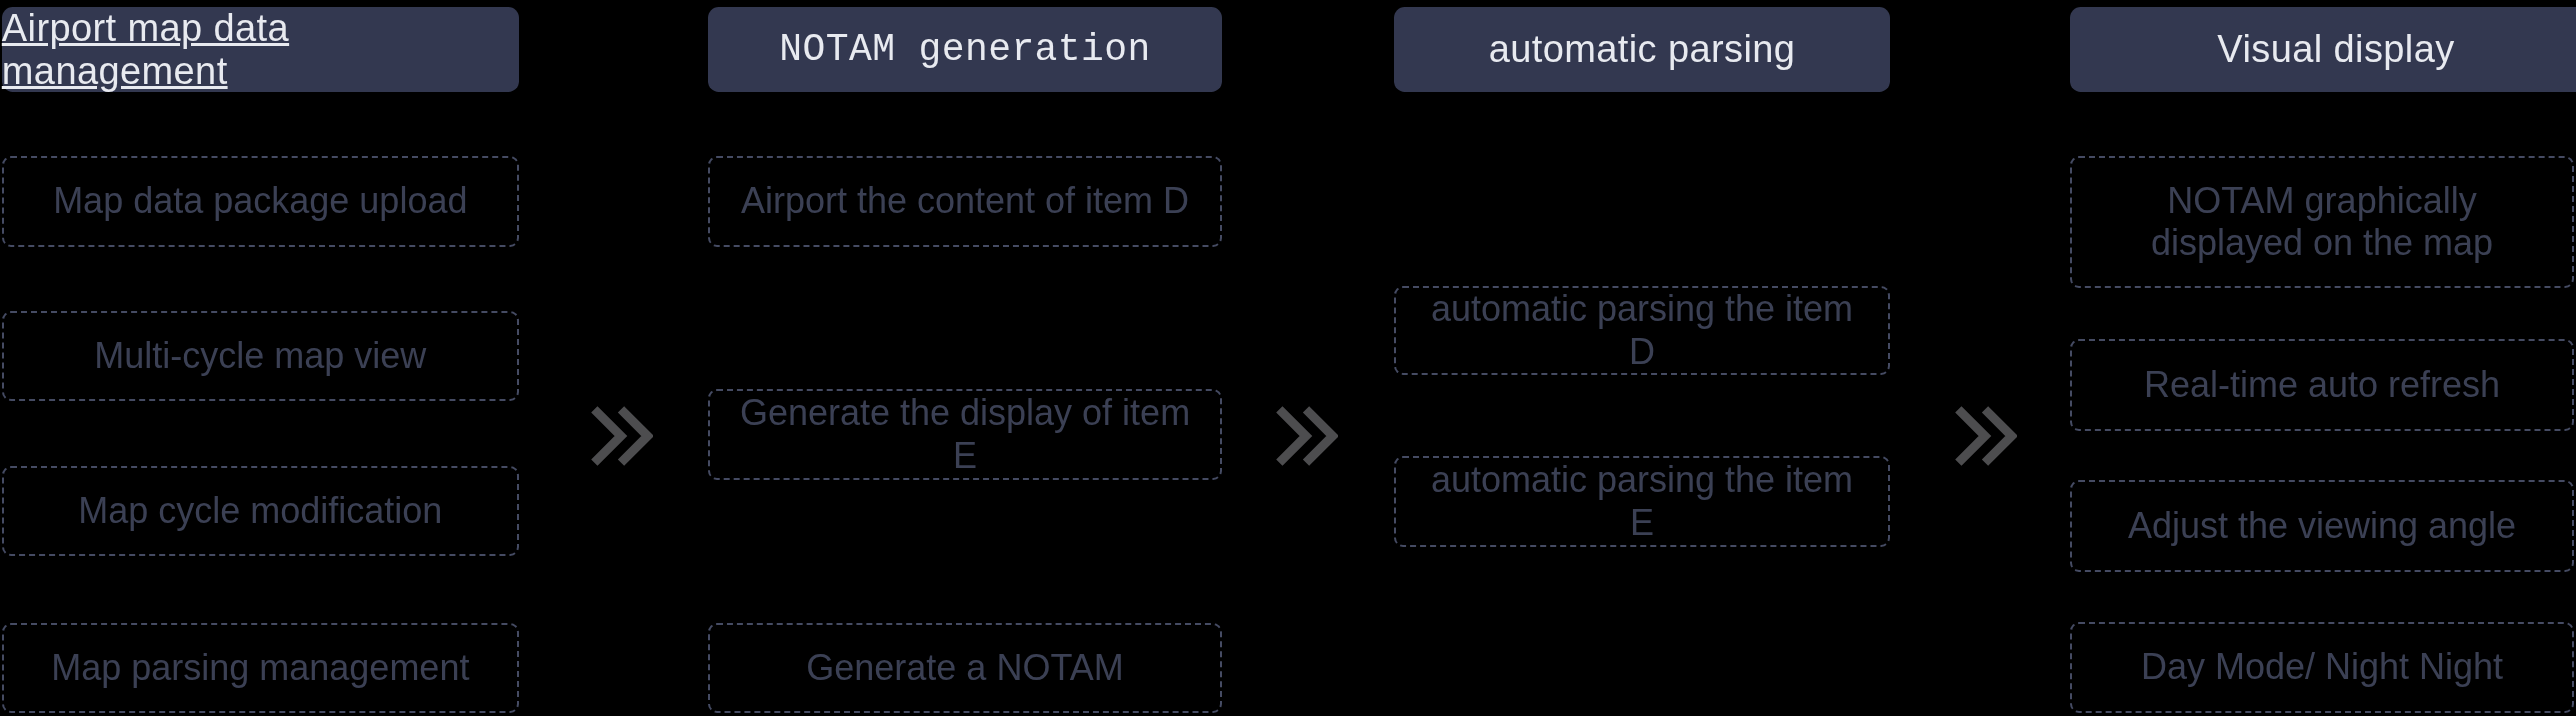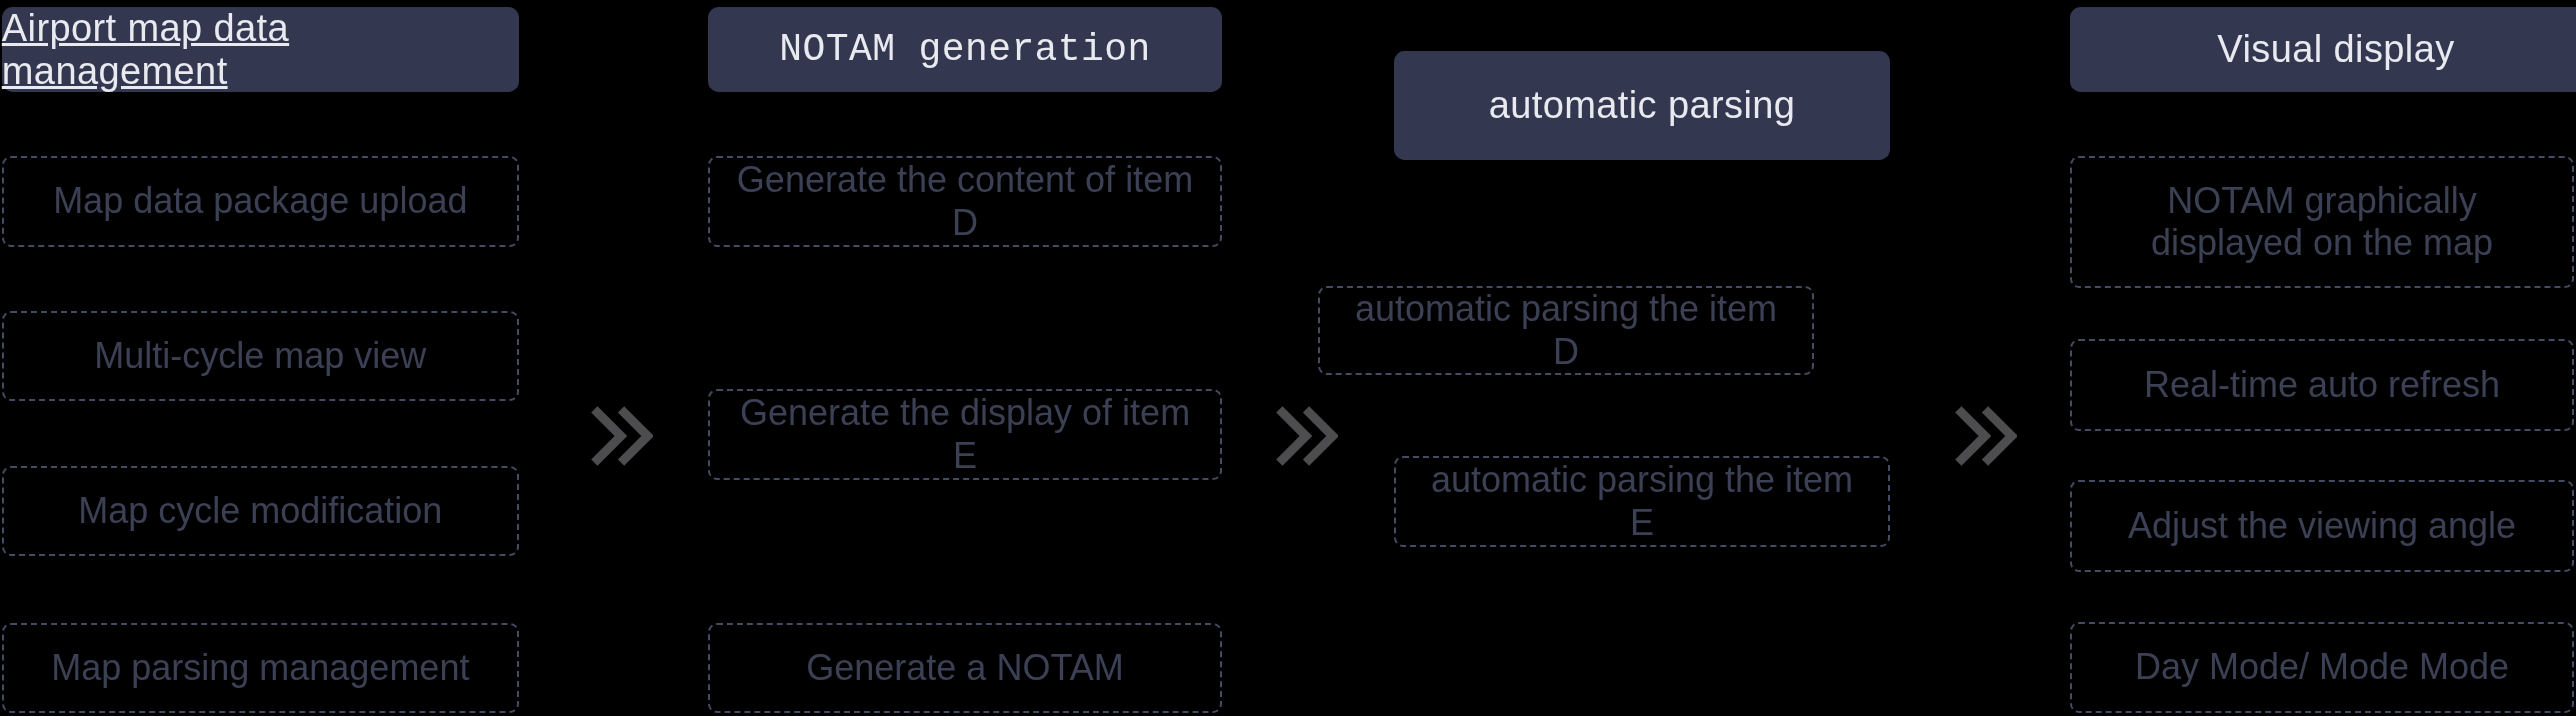--- a/index.html
+++ b/index.html
@@ -56,42 +56,42 @@
   <div class="flow-box" style="left:1.8px;top:623px;width:517px;height:90px;">Map parsing management</div>
 
   <div class="chevron" style="left:589px;top:404px;">
     <svg viewBox="0 0 72 72" fill="none" stroke="#4d4d4f" stroke-width="10">
       <polyline points="6,6 36,36 6,66"></polyline>
       <polyline points="36,6 66,36 36,66"></polyline>
     </svg>
   </div>
 
   <div class="col-header" style="left:708px;top:7.2px;width:514px;height:85px;font-family:Liberation Mono, monospace;">NOTAM generation</div>
-  <div class="flow-box" style="left:708px;top:156px;width:514px;height:91px;">Generate the content of item D</div>
+  <div class="flow-box" style="left:708px;top:156px;width:514px;height:91px;">Airport the content of item D</div>
   <div class="flow-box" style="left:708px;top:389px;width:514px;height:91px;">Generate the display of item E</div>
   <div class="flow-box" style="left:708px;top:623px;width:514px;height:90px;">Generate a NOTAM</div>
 
   <div class="chevron" style="left:1274px;top:404px;">
     <svg viewBox="0 0 72 72" fill="none" stroke="#4d4d4f" stroke-width="10">
       <polyline points="6,6 36,36 6,66"></polyline>
       <polyline points="36,6 66,36 36,66"></polyline>
     </svg>
   </div>
 
-  <div class="col-header" style="left:1394px;top:7.2px;width:496px;height:109px;margin-top:44px;">automatic parsing</div>
-  <div class="flow-box" style="left:1318px;top:286px;width:496px;height:89px;">automatic parsing the item D</div>
+  <div class="col-header" style="left:1394px;top:7.2px;width:496px;height:85px;">automatic parsing</div>
+  <div class="flow-box" style="left:1394px;top:286px;width:496px;height:89px;">automatic parsing the item D</div>
   <div class="flow-box" style="left:1394px;top:456px;width:496px;height:91px;">automatic parsing the item E</div>
 
   <div class="chevron" style="left:1953px;top:404px;">
     <svg viewBox="0 0 72 72" fill="none" stroke="#4d4d4f" stroke-width="10">
       <polyline points="6,6 36,36 6,66"></polyline>
       <polyline points="36,6 66,36 36,66"></polyline>
     </svg>
   </div>
 
   <div class="col-header" style="left:2070px;top:7.2px;width:532px;height:85px;">Visual display</div>
   <div class="flow-box" style="left:2070px;top:156px;width:504px;height:132px;text-align:center;">NOTAM graphically displayed on the map</div>
   <div class="flow-box" style="left:2070px;top:339px;width:504px;height:92px;">Real-time auto refresh</div>
   <div class="flow-box" style="left:2070px;top:480px;width:504px;height:92px;">Adjust the viewing angle</div>
-  <div class="flow-box" style="left:2070px;top:622px;width:504px;height:91px;">Day Mode/ Mode Mode</div>
+  <div class="flow-box" style="left:2070px;top:622px;width:504px;height:91px;">Day Mode/ Night Night</div>
 
 </div>
 
 
 </body></html>

